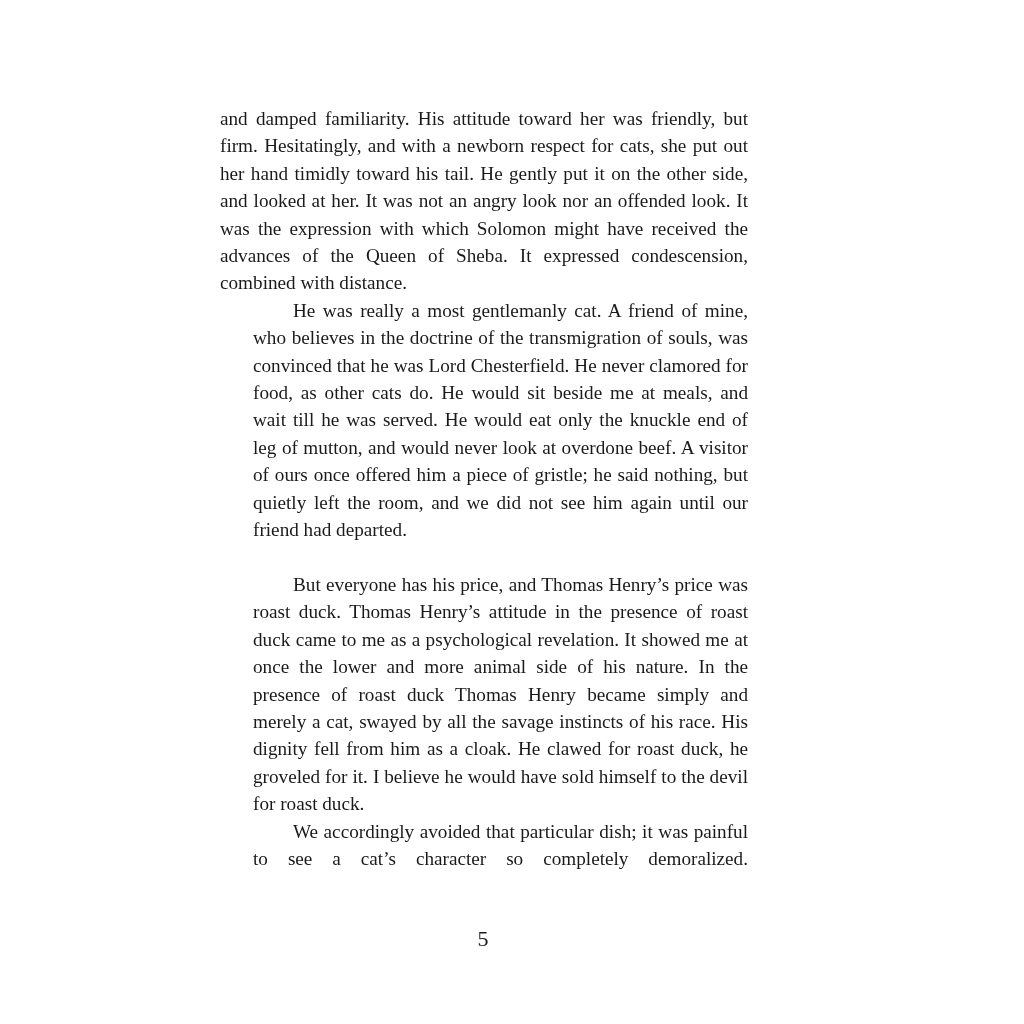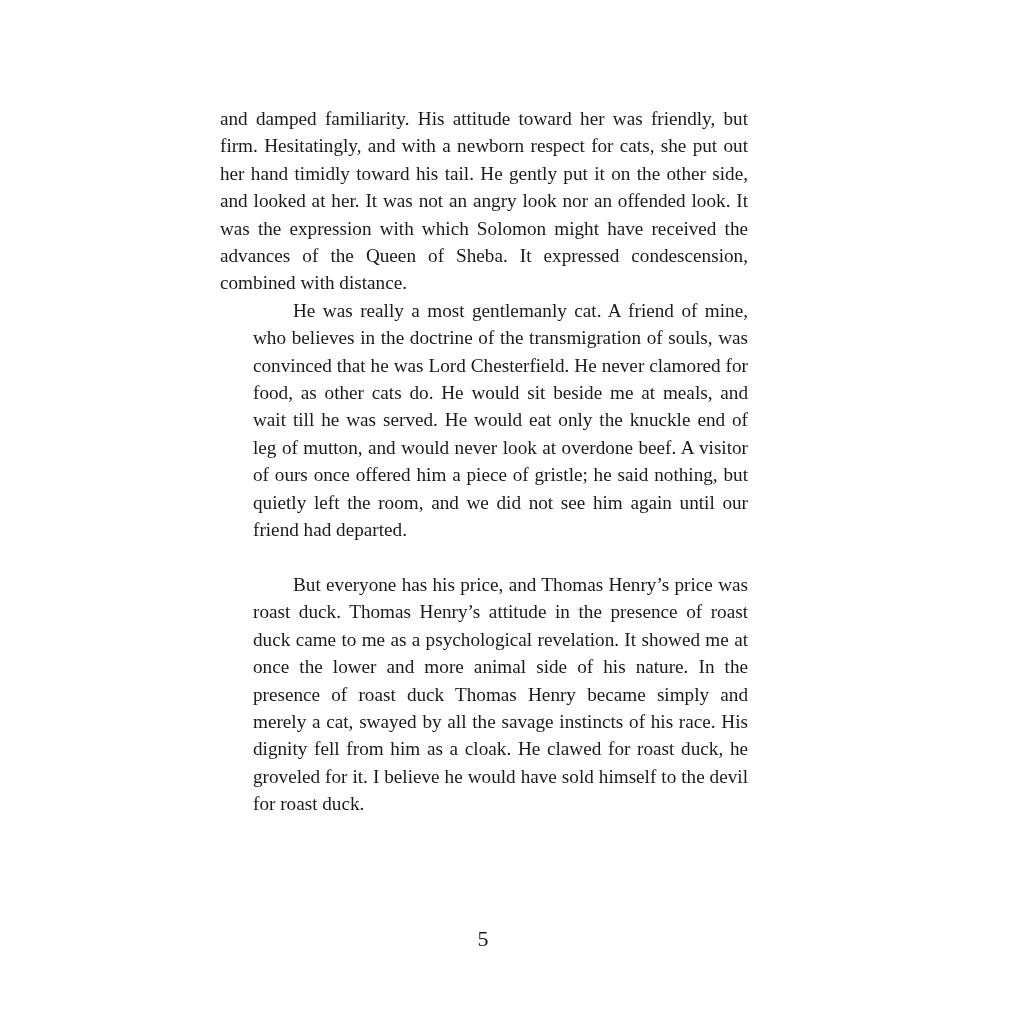--- a/index.html
+++ b/index.html
@@ -59,15 +59,16 @@
   </style>
 </head>
 <body>
 
 <div class="page">
   <div class="text-block">
     <p class="para">and damped familiarity. His attitude toward her was friendly, but firm. Hesitatingly, and with a newborn respect for cats, she put out her hand timidly toward his tail. He gently put it on the other side, and looked at her. It was not an angry look nor an offended look. It was the expression with which Solomon might have received the advances of the Queen of Sheba. It expressed condescension, combined with distance.</p>
     <p class="para indent">He was really a most gentlemanly cat. A friend of mine, who believes in the doctrine of the transmigration of souls, was convinced that he was Lord Chesterfield. He never clamored for food, as other cats do. He would sit beside me at meals, and wait till he was served. He would eat only the knuckle end of leg of mutton, and would never look at overdone beef. A visitor of ours once offered him a piece of gristle; he said nothing, but quietly left the room, and we did not see him again until our friend had departed.</p>
     <div class="section-gap"></div>
     <p class="para indent">But everyone has his price, and Thomas Henry’s price was roast duck. Thomas Henry’s attitude in the presence of roast duck came to me as a psychological revelation. It showed me at once the lower and more animal side of his nature. In the presence of roast duck Thomas Henry became simply and merely a cat, swayed by all the savage instincts of his race. His dignity fell from him as a cloak. He clawed for roast duck, he groveled for it. I believe he would have sold himself to the devil for roast duck.</p>
+    <p class="para indent last-justified">We accordingly avoided that particular dish; it was painful to see a cat’s character so completely demoralized.</p>
   </div>
   <div class="page-number">5</div>
 </div>
 
 </body></html>

